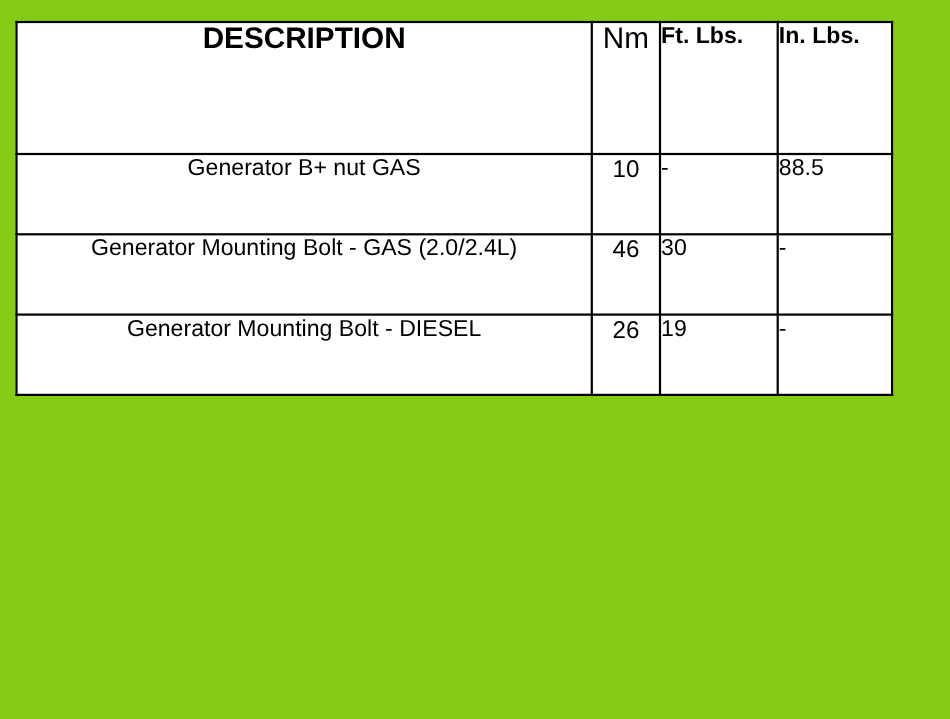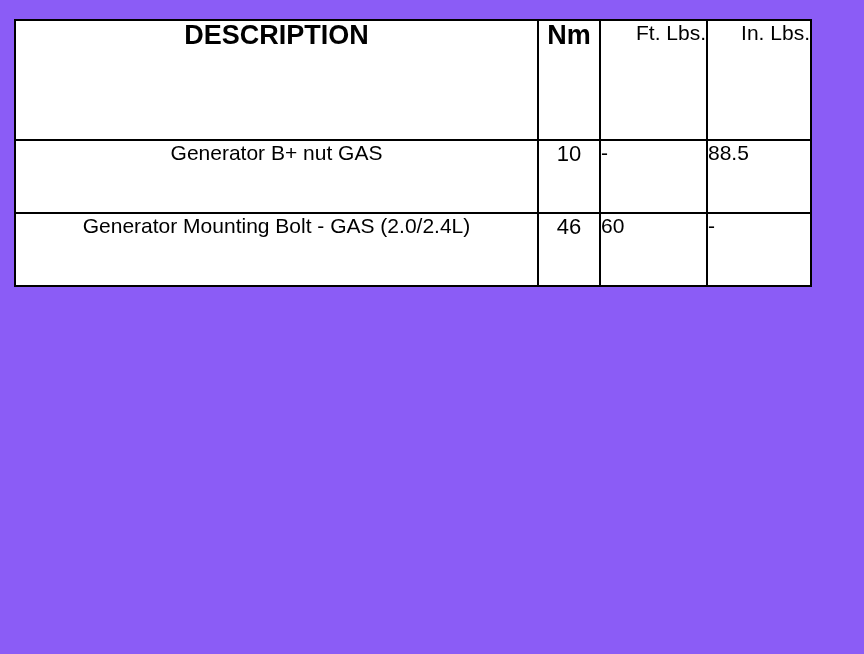--- a/index.html
+++ b/index.html
@@ -11,21 +11,21 @@
     width: 864px;
     height: 654px;
     font-family: "Liberation Sans", sans-serif;
     color: #000000;
     overflow: hidden;
   }
   .page {
     position: relative;
     width: 864px;
     height: 654px;
-    background: #8b5cf6;
+    background: #84cc16;
   }
   table.torque-table {
     position: absolute;
     left: 14px;
     top: 19px;
     width: 796px;
     border-collapse: collapse;
     table-layout: fixed;
     background: #ffffff;
   }
@@ -48,29 +48,29 @@
   }
   .hdr-desc {
     font-size: 27px;
     font-weight: bold;
     text-align: center;
     padding-top: 12px;
     line-height: 1.1;
   }
   .hdr-nm {
     font-size: 27px;
-    font-weight: bold;
+    font-weight: normal;
     text-align: center;
     padding-top: 10px;
     line-height: 1.1;
   }
   .hdr-unit {
     font-size: 21px;
-    font-weight: normal;
-    text-align: right;
+    font-weight: bold;
+    text-align: left;
     padding-left: 4px;
     padding-top: 36px;
     line-height: 1.1;
   }
 
   
   tr.data-row td {
     height: 71px;
   }
   .cell-desc {
@@ -116,18 +116,24 @@
     <tbody>
       <tr class="data-row">
         <td class="cell-desc">Generator B+ nut GAS</td>
         <td class="cell-nm">10</td>
         <td class="cell-ft">-</td>
         <td class="cell-in">88.5</td>
       </tr>
       <tr class="data-row">
         <td class="cell-desc">Generator Mounting Bolt - GAS (2.0/2.4L)</td>
         <td class="cell-nm">46</td>
-        <td class="cell-ft">60</td>
+        <td class="cell-ft">30</td>
+        <td class="cell-in">-</td>
+      </tr>
+      <tr class="data-row">
+        <td class="cell-desc">Generator Mounting Bolt - DIESEL</td>
+        <td class="cell-nm">26</td>
+        <td class="cell-ft">19</td>
         <td class="cell-in">-</td>
       </tr>
     </tbody>
   </table>
 </div>
 
 </body></html>

